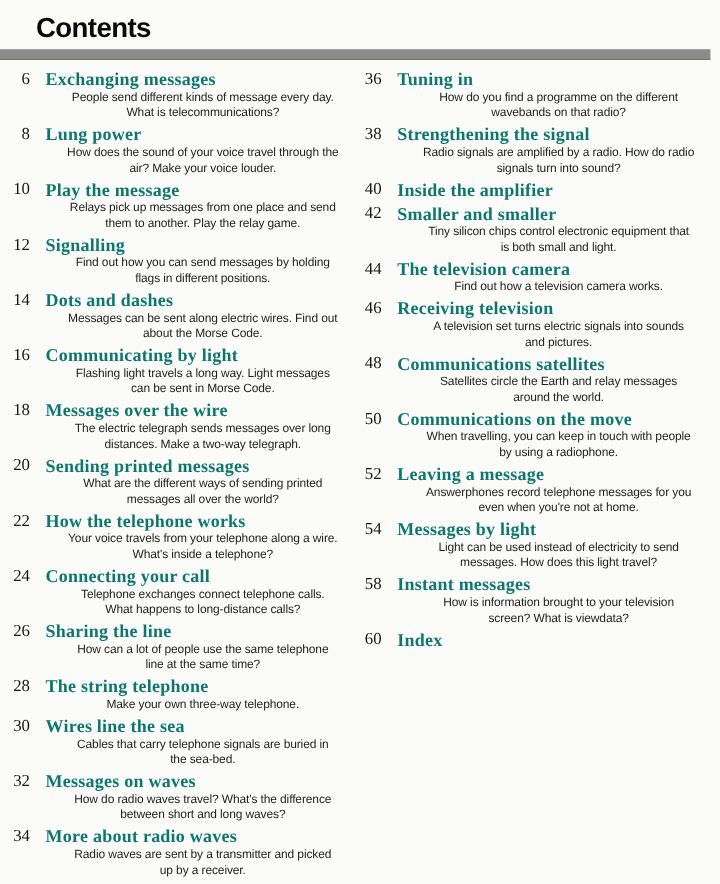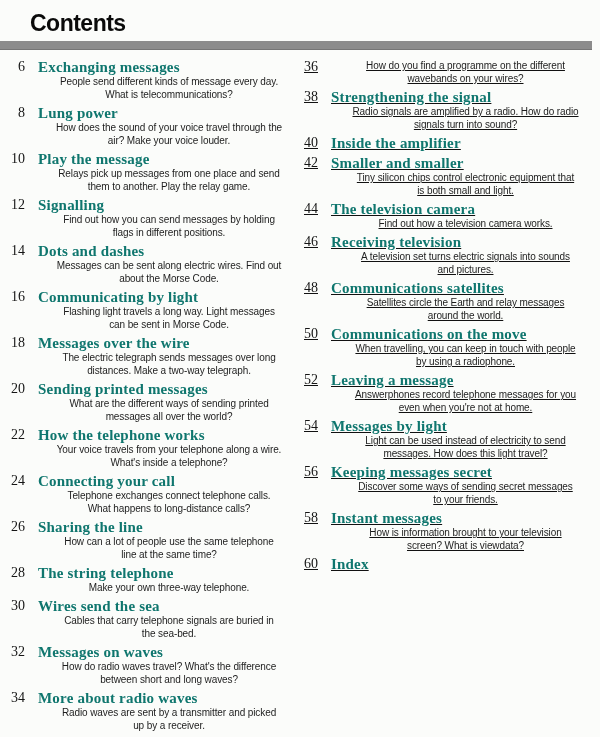--- a/index.html
+++ b/index.html
@@ -34,21 +34,21 @@
   }
   .columns {
     display: flex;
     margin-top: 9px;
   }
   .col {
     width: 300px;
     box-sizing: border-box;
   }
   .col-left  { padding-left: 10px; }
-  .col-right { padding-left: 3px; text-decoration: underline; }
+  .col-right { padding-left: 3px; }
   .entry {
     display: flex;
     margin-bottom: 4px;
   }
   .num {
     flex: 0 0 15px;
     text-align: right;
     margin-right: 13px;
     font-family: "Liberation Serif", serif;
     font-size: 14px;
@@ -193,21 +193,21 @@
     <span class="num">28</span>
     <span class="entry-body">
       <span class="etitle">The string telephone</span>
       <span class="edesc">Make your own three-way telephone.</span>
     </span>
   </div>
 
   <div class="entry">
     <span class="num">30</span>
     <span class="entry-body">
-      <span class="etitle">Wires send the sea</span>
+      <span class="etitle">Wires line the sea</span>
       <span class="edesc">Cables that carry telephone signals are buried in
 the sea-bed.</span>
     </span>
   </div>
 
   <div class="entry">
     <span class="num">32</span>
     <span class="entry-body">
       <span class="etitle">Messages on waves</span>
       <span class="edesc">How do radio waves travel? What's the difference
@@ -221,22 +221,23 @@
       <span class="etitle">More about radio waves</span>
       <span class="edesc">Radio waves are sent by a transmitter and picked
 up by a receiver.</span>
     </span>
   </div>
 </div>
   <div class="col col-right" id="col-right">
   <div class="entry">
     <span class="num">36</span>
     <span class="entry-body">
+      <span class="etitle">Tuning in</span>
       <span class="edesc">How do you find a programme on the different
-wavebands on your wires?</span>
+wavebands on that radio?</span>
     </span>
   </div>
 
   <div class="entry">
     <span class="num">38</span>
     <span class="entry-body">
       <span class="etitle">Strengthening the signal</span>
       <span class="edesc">Radio signals are amplified by a radio. How do radio
 signals turn into sound?</span>
     </span>
@@ -304,28 +305,20 @@
 
   <div class="entry">
     <span class="num">54</span>
     <span class="entry-body">
       <span class="etitle">Messages by light</span>
       <span class="edesc">Light can be used instead of electricity to send
 messages. How does this light travel?</span>
     </span>
   </div>
 
-  <div class="entry">
-    <span class="num">56</span>
-    <span class="entry-body">
-      <span class="etitle">Keeping messages secret</span>
-      <span class="edesc">Discover some ways of sending secret messages
-to your friends.</span>
-    </span>
-  </div>
 
   <div class="entry">
     <span class="num">58</span>
     <span class="entry-body">
       <span class="etitle">Instant messages</span>
       <span class="edesc">How is information brought to your television
 screen? What is viewdata?</span>
     </span>
   </div>
 

